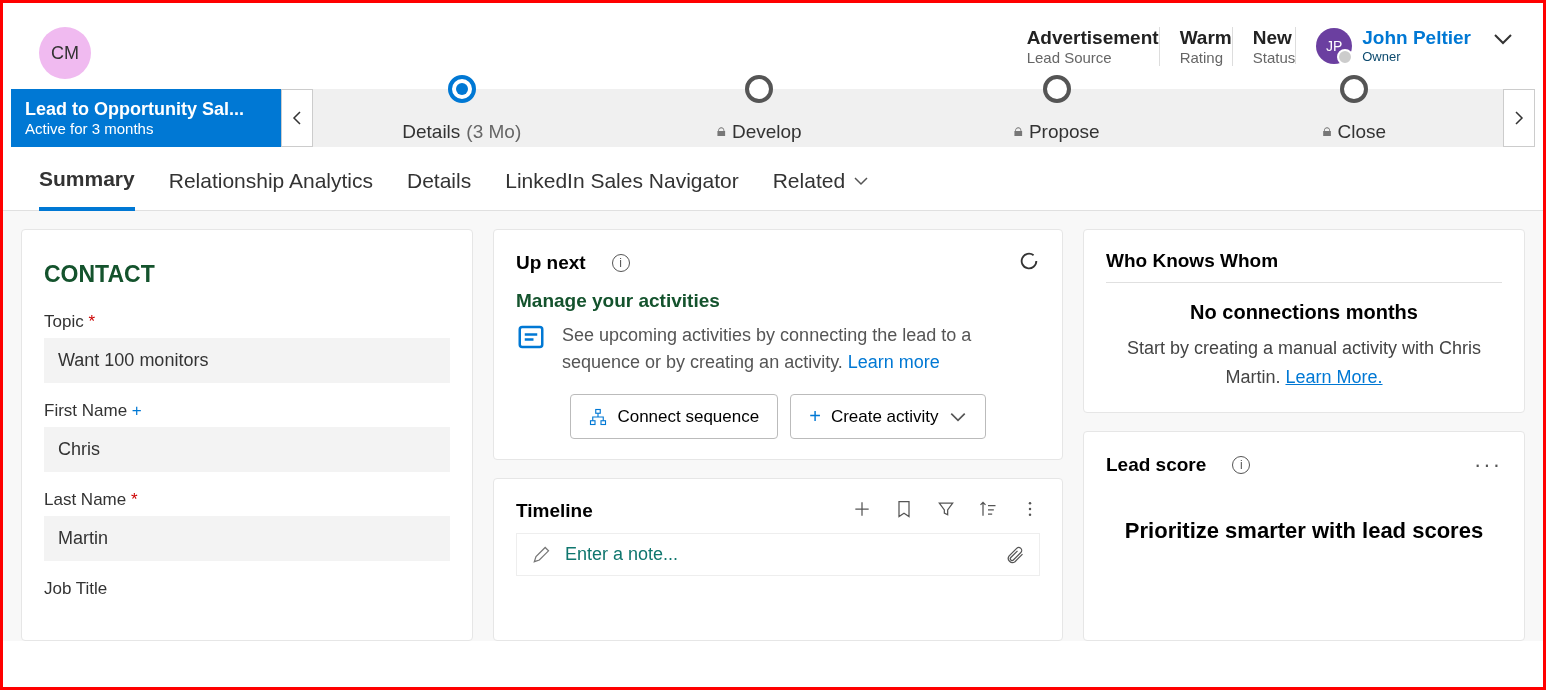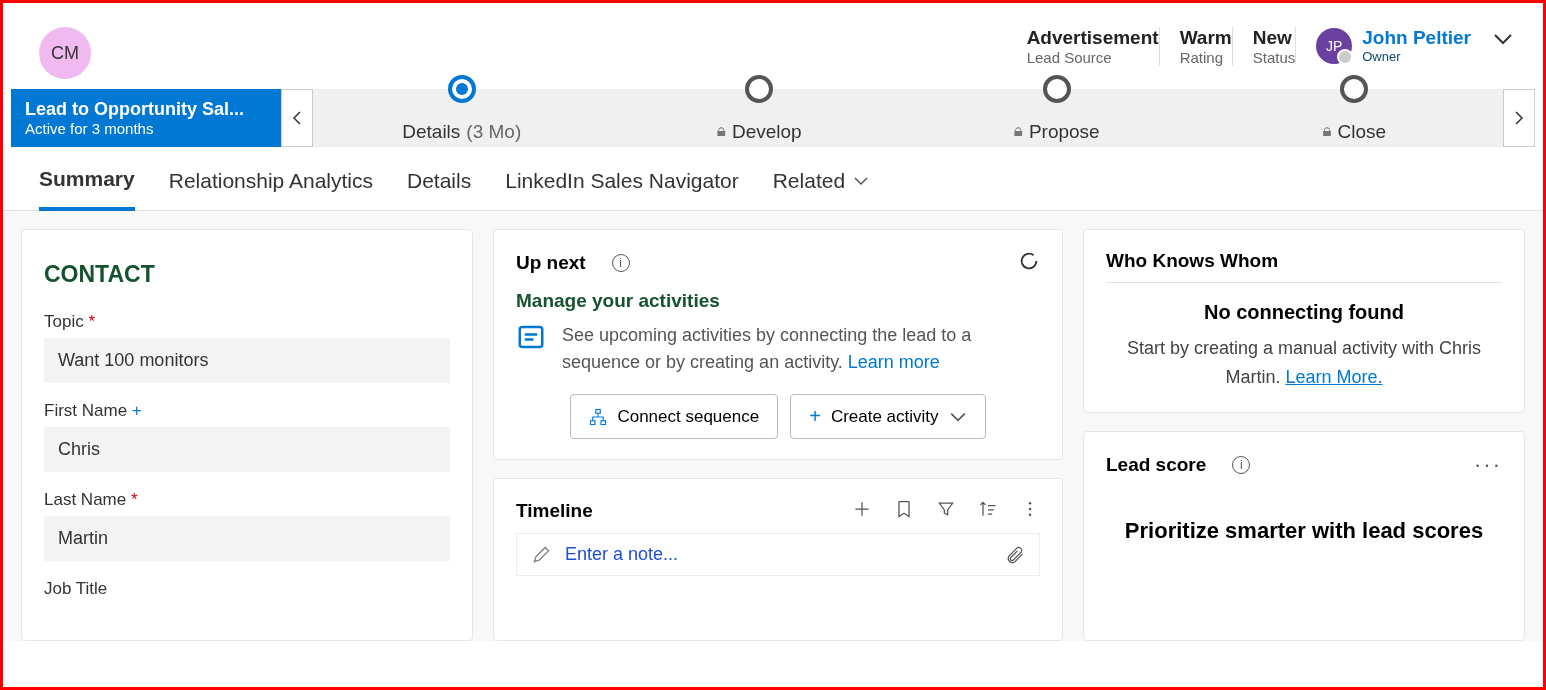--- a/index.html
+++ b/index.html
@@ -66,21 +66,21 @@
 .learn-link { color:#0078d4; text-decoration:none; cursor:pointer;}
 .btn-row { display:flex; gap:12px; margin-top:18px; justify-content:center;}
 .btn { border:1px solid #bbb; border-radius:4px; padding:10px 18px; font-size:17px; background:#fff; display:inline-flex; align-items:center; gap:10px; cursor:pointer;}
 .btn svg { width:18px; height:18px; }
 .plus-blue { color:#0078d4; font-size:20px; font-weight:400;}
 
 .timeline-head { display:flex; align-items:center; }
 .tl-icons { display:flex; gap:22px; color:#555; }
 .tl-icons span, .tl-icons svg { cursor:pointer; }
 .tl-search { margin-top:14px; background:#f3f3f3; padding:10px 14px; display:flex; align-items:center; gap:12px; font-size:18px; color:#666;}
-.tl-note { margin-top:10px; padding:10px 14px; display:flex; align-items:center; gap:14px; font-size:18px; color:#1d4ed8; border:1px solid #eee; justify-content:space-between;}
+.tl-note { margin-top:10px; padding:10px 14px; display:flex; align-items:center; gap:14px; font-size:18px; color:#0f766e; border:1px solid #eee; justify-content:space-between;}
 .tl-note-left { display:flex; align-items:center; gap:14px;}
 
 .wkw-body { text-align:center; }
 .wkw-t { font-size:20px; font-weight:600; margin-bottom:10px;}
 .wkw-s { font-size:18px; color:#444; line-height:1.6;}
 .underline { text-decoration: underline; }
 
 .more-dots { font-size:22px; letter-spacing:2px; color:#555; cursor:pointer;}
 .ls-head { display:flex; align-items:center; justify-content:space-between;}
 .ls-body { text-align:center; font-size:22px; font-weight:600; margin-top:40px;}
@@ -267,21 +267,21 @@
           </svg>
       </div>
     </div>
   </div>
 
   <div class="col-r">
     <div class="card">
       <div class="card-title">Who Knows Whom</div>
       <hr class="sep">
       <div class="wkw-body">
-        <div class="wkw-t">No connecting found</div>
+        <div class="wkw-t">No connections months</div>
         <div class="wkw-s">
           <span>Start by creating a manual activity with Chris Martin. </span><a class="learn-link underline">Learn More.</a>
         </div>
       </div>
     </div>
     <div class="card" style="flex:1;">
       <div class="ls-head">
         <div class="card-title-row">
           <span class="card-title">Lead score</span>
           <span class="info-ico">i</span>

